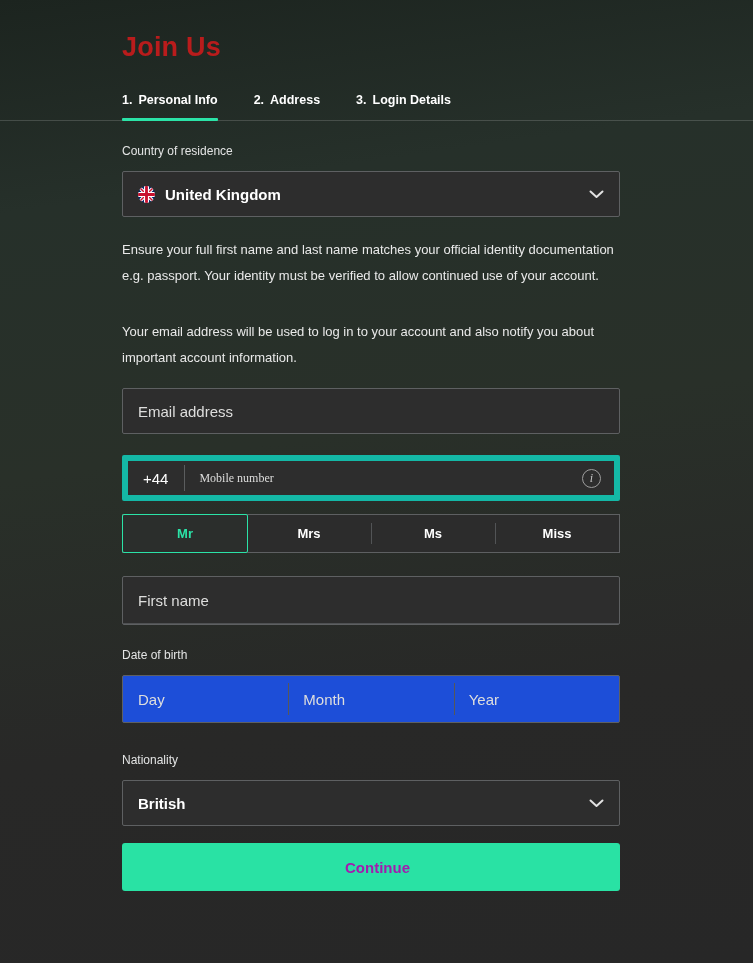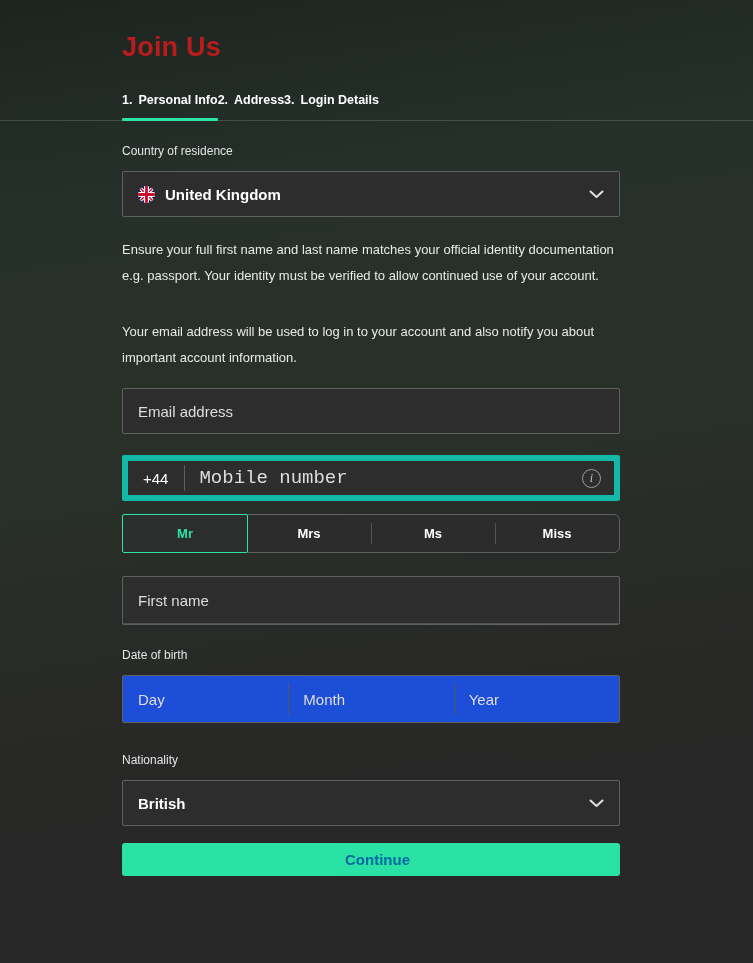--- a/index.html
+++ b/index.html
@@ -16,21 +16,21 @@
   
   .title {
     font-size:27px; font-weight:800; letter-spacing:0.2px; color:#b91c1c;
   }
 
   
   .tabs-wrap {
     margin-top:24px;
     border-bottom:1px solid rgba(255,255,255,0.16);
   }
-  .tabs { display:flex; }
+  .tabs { display:flex; gap:36px; }
   .tab {
     position:relative;
     font-size:12.5px; font-weight:700; color:#fff;
     padding:6px 0 13px 0; cursor:pointer; white-space:nowrap;
   }
   .tab .tab-num { margin-right:6px; }
   .tab.active::after {
     content:""; position:absolute; left:0; right:0; bottom:-1px; height:3px;
     background:var(--accent); border-radius:1px;
   }
@@ -61,36 +61,36 @@
 
   
   .mobile-box {
     height:46px; display:flex; align-items:center;
     background:#2d2d2d; border:6px solid #14b8a6; border-radius:2px;
   }
   .mobile-prefix { font-size:15px; color:#fff; padding:0 16px 0 15px; }
   .vdiv { width:1px; height:26px; background:#5b5d5e; }
   .mobile-input {
     flex:1; height:100%; background:transparent; border:none; outline:none;
-    padding:0 14px; font-size:19px; color:#14b8a6;
-    font-family:Liberation Mono, monospace;
+    padding:0 14px; font-size:12px; color:#14b8a6;
+    font-family:Liberation Serif, serif;
   }
   .info-icon {
     width:19px; height:19px; margin-right:13px; flex:0 0 auto;
     border:1px solid #9d9d9d; border-radius:50%;
     display:flex; align-items:center; justify-content:center;
     color:#c6c6c6; font-size:12px; font-style:italic;
     font-family:"Liberation Serif","DejaVu Serif",serif;
     cursor:pointer;
   }
 
   
   .seg-group {
     display:flex; height:39px;
-    border:1px solid #5e6062; border-radius:6px; background:#2c2c2c;
+    border:1px solid #5e6062; border-radius:0; background:#2c2c2c;
   }
   .seg {
     flex:1; display:flex; align-items:center; justify-content:center;
     font-size:13px; font-weight:700; color:#fff; cursor:pointer;
     position:relative;
   }
   .seg + .seg::before {
     content:""; position:absolute; left:0; top:8px; bottom:8px; width:1px;
     background:#525456;
   }
@@ -120,22 +120,22 @@
     content:""; position:absolute; left:0; top:7px; bottom:7px; width:1px;
     background:#55575a;
   }
   .dob-input {
     width:100%; height:100%; background:transparent; border:none; outline:none;
     padding:0 15px; font-size:15px; color:#fff;
     font-family:"Liberation Sans","DejaVu Sans",sans-serif;
   }
 
   .continue-btn {
-    width:100%; height:33px; border:none; border-radius:3px;
-    background:var(--button-green); color:#0369a1;
+    width:100%; height:48px; border:none; border-radius:3px;
+    background:var(--button-green); color:#a21caf;
     font-size:15px; font-weight:700; cursor:pointer;
     font-family:"Liberation Sans","DejaVu Sans",sans-serif;
     padding-left:13px;
   }.mt-20{margin-top:20px}.mt-17{margin-top:17px}
   .mt-13{margin-top:13px}.mt-21{margin-top:21px}.mt-23{margin-top:23px}
   .mt-18{margin-top:30px}
 </style>
 </head>
 <body>
 

